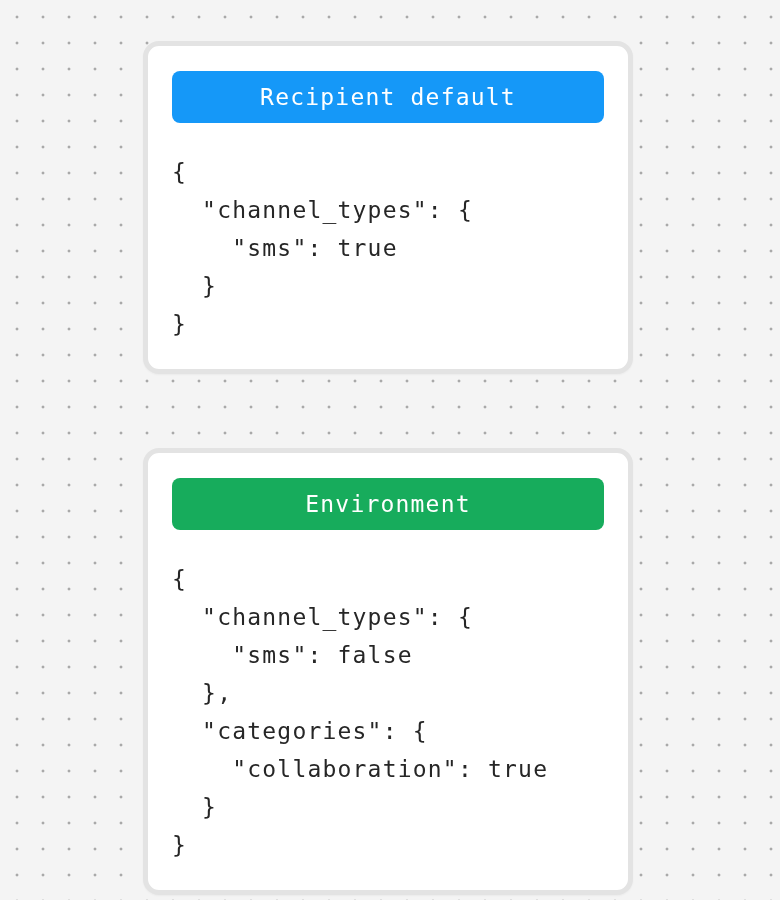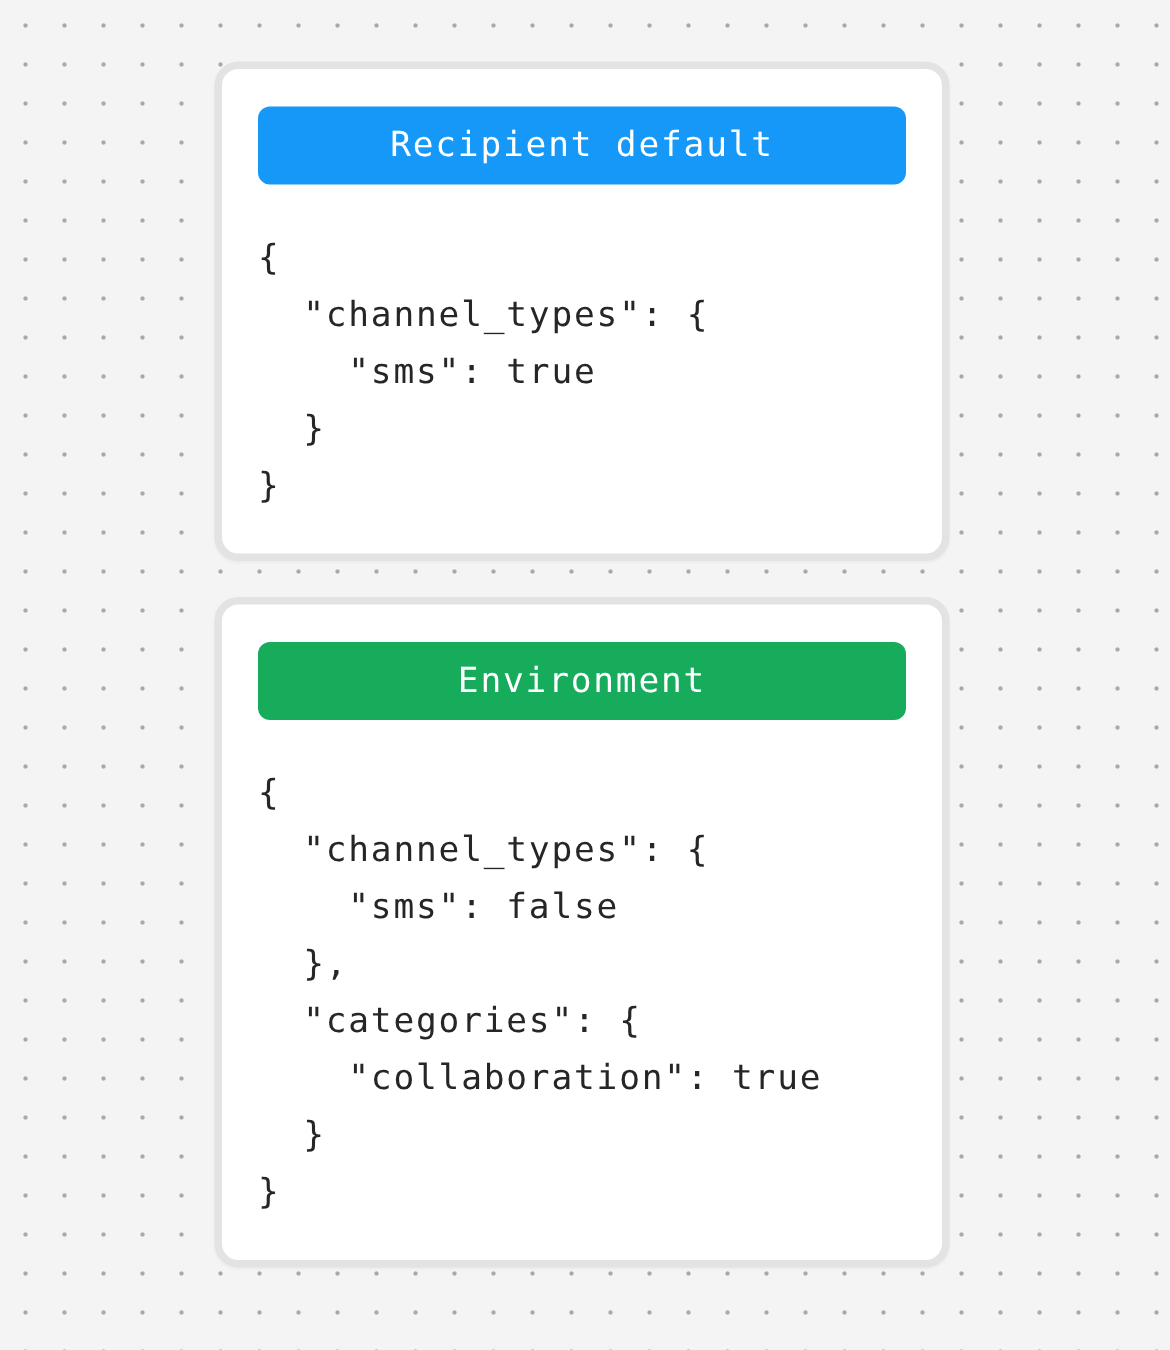--- a/index.html
+++ b/index.html
@@ -24,21 +24,21 @@
   .card {
     box-sizing: border-box;
     width: 490px;
     background: #ffffff;
     border: 5px solid #e3e3e3;
     border-radius: 16px;
     padding: 25px 24px 26px 24px;
     box-shadow: 0 1px 2px rgba(0,0,0,0.04);
   }
   .card + .card {
-    margin-top: 24px;
+    margin-top: 74px;
   }
   .card-header {
     box-sizing: border-box;
     height: 52px;
     line-height: 52px;
     border-radius: 8px;
     text-align: center;
     color: #ffffff;
     font-size: 23px;
     letter-spacing: 1.2px;

